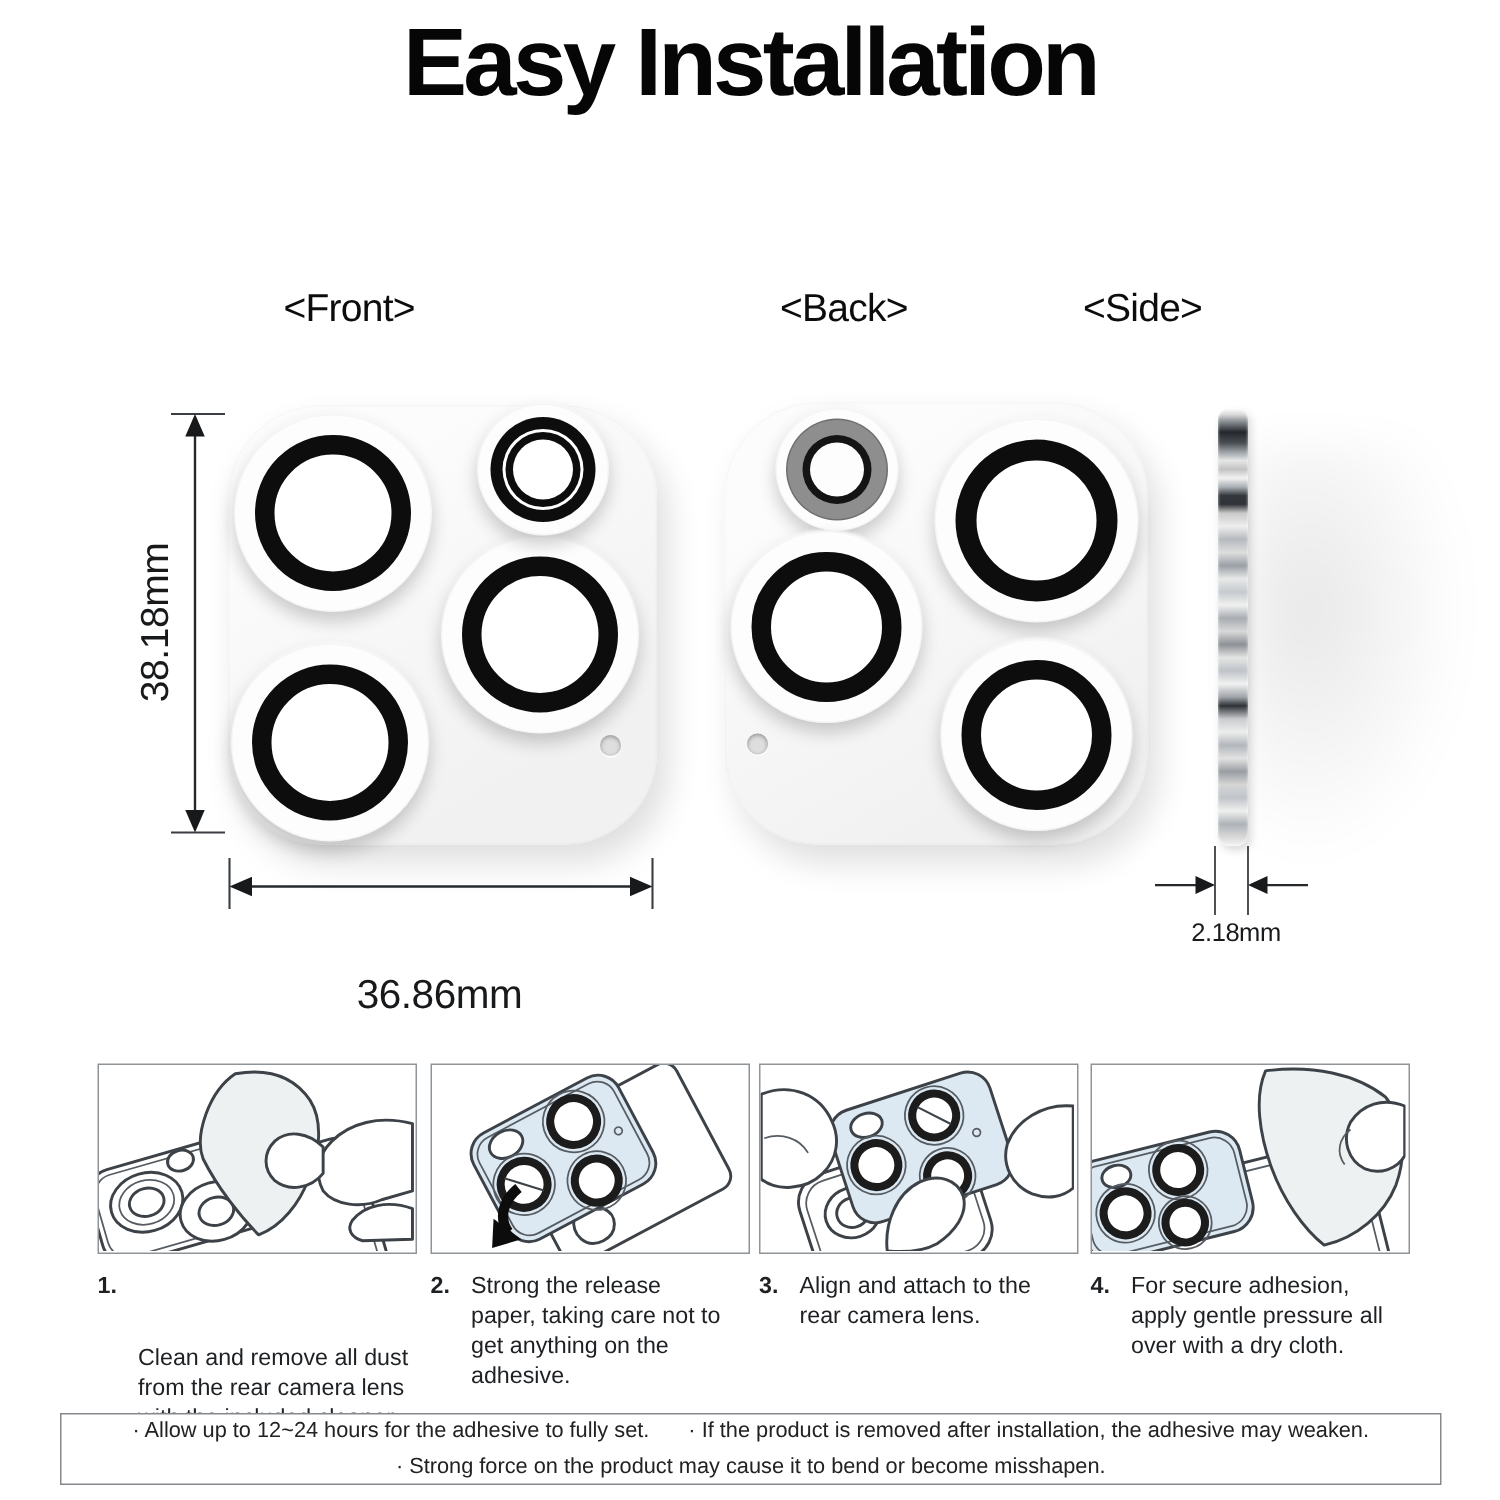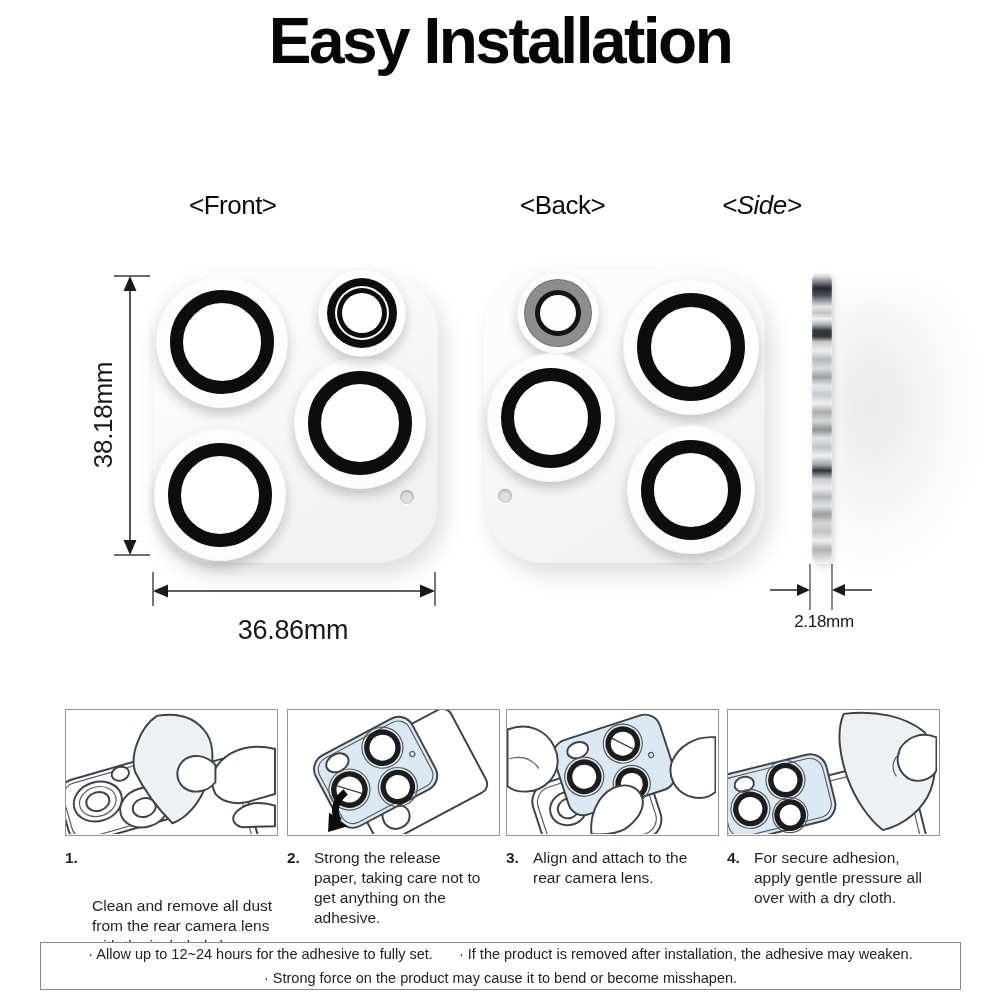--- a/index.html
+++ b/index.html
@@ -69,21 +69,21 @@
   svg .cloth { fill:#edf1f1; }
   svg .blkring { fill:#fff; stroke:#1c1c1c; stroke-width:5.5; }
 </style>
 </head>
 <body>
 
 <div class="abs title">Easy Installation</div>
 
 <div class="abs view-label" style="left:189px; top:190px;">&lt;Front&gt;</div>
 <div class="abs view-label" style="left:520px; top:190px;">&lt;Back&gt;</div>
-<div class="abs view-label" style="left:722px; top:190px;font-style:italic;">&lt;Side&gt;</div>
+<div class="abs view-label" style="left:722px; top:190px;">&lt;Side&gt;</div>
 
 <div class="abs plate" style="left:152px; top:270px; width:286px; height:293px;">
   <div class="bezel" style="left:4px; top:6px; width:132px; height:132px;"></div>
   <div class="ring" style="left:18px; top:20px; width:104px; height:104px;"></div>
   <div class="bezel" style="left:2px; top:159px; width:132px; height:132px;"></div>
   <div class="ring" style="left:16px; top:173px; width:104px; height:104px;"></div>
   <div class="bezel" style="left:142px; top:87px; width:132px; height:132px;"></div>
   <div class="ring" style="left:156px; top:101px; width:104px; height:104px;"></div>
   <div class="bezel" style="left:166px; top:-1px; width:88px; height:88px;"></div>
   <div class="lens-small" style="left:190px; top:23px;"></div>
@@ -121,21 +121,21 @@
 
   <line x1="810" y1="564" x2="810" y2="610" stroke="#3a3e42" stroke-width="1.2"></line>
   <line x1="832" y1="564" x2="832" y2="610" stroke="#3a3e42" stroke-width="1.2"></line>
   <line x1="770" y1="590" x2="798" y2="590" stroke="#26292c" stroke-width="1.5"></line>
   <polygon points="810,590 797,584 797,596" fill="#17191b"></polygon>
   <line x1="872" y1="590" x2="844" y2="590" stroke="#26292c" stroke-width="1.5"></line>
   <polygon points="832,590 845,584 845,596" fill="#17191b"></polygon>
 </svg>
 
 <div class="abs dim-label height-label" style="font-size:26px;">38.18mm</div>
-<div class="abs dim-label" style="left:173px; top:615px; width:240px;">36.86mm</div>
+<div class="abs dim-label" style="left:173px; top:648px; width:240px;">36.86mm</div>
 <div class="abs dim-label" style="left:724px; top:612px; width:200px; font-size:17px;">2.18mm</div>
 
 <div class="abs step-box" style="left:65px; top:709px;">
   <svg width="210" height="124" viewBox="0 0 213 127">
     <g transform="rotate(-16 70 90)">
       <rect class="ln" x="-35" y="76" width="215" height="120" rx="16"></rect>
       <rect class="thin" x="-29" y="82" width="203" height="108" rx="13"></rect>
       <rect class="ln" x="55" y="168" width="62" height="9" rx="4.5"></rect>
       <rect class="ln" x="-5" y="54" width="122" height="66" rx="17"></rect>
       <rect class="thin" x="-1" y="58" width="114" height="58" rx="14"></rect>

